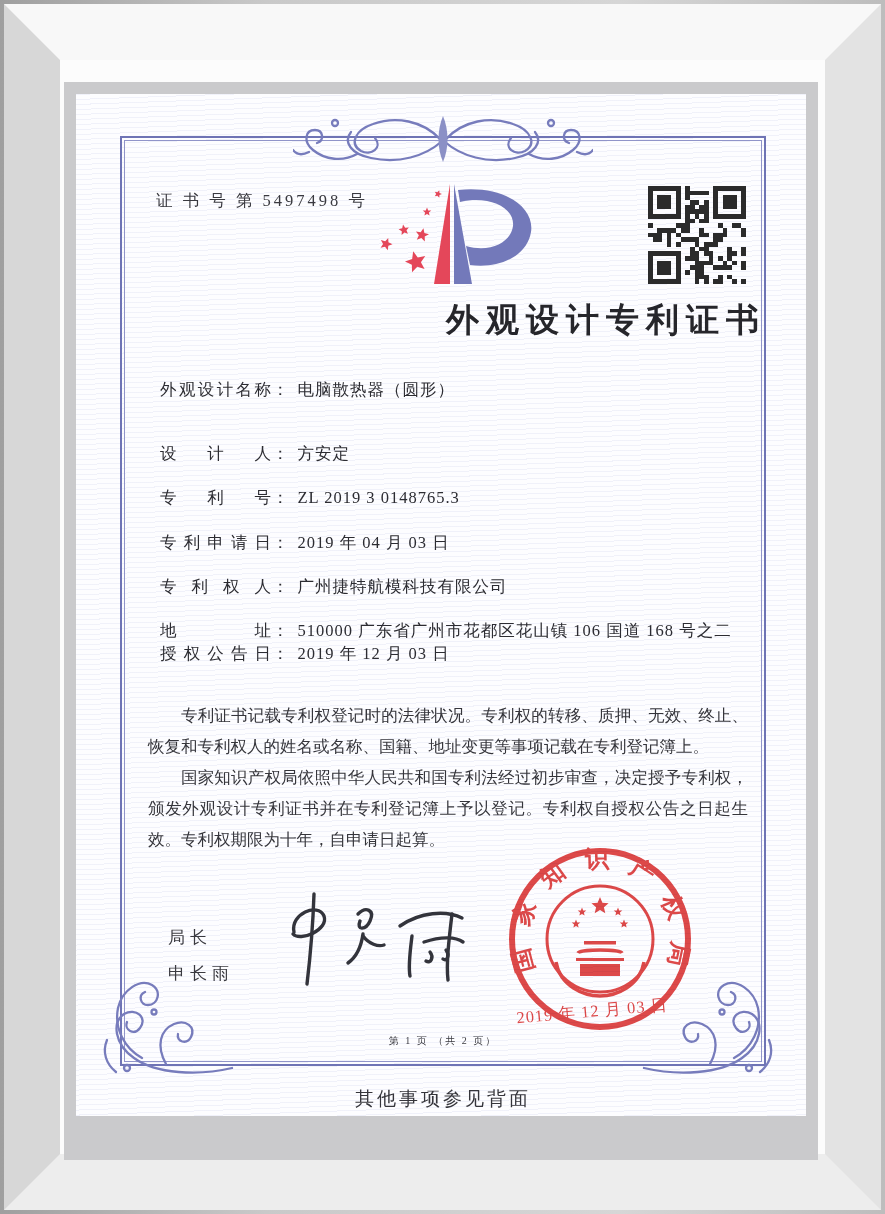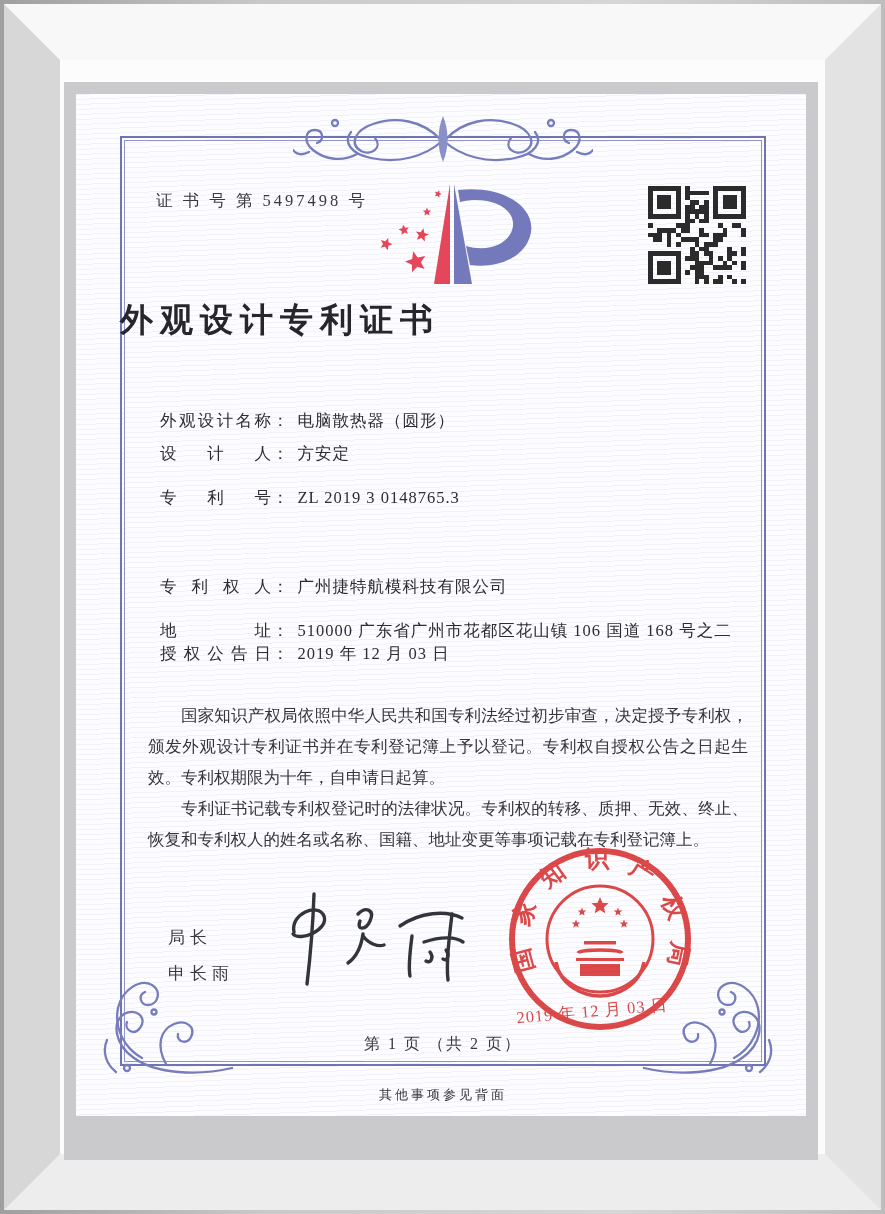--- a/index.html
+++ b/index.html
@@ -27,21 +27,21 @@
 
   .orn { position:absolute; pointer-events:none; }
   .orn svg { display:block; }
   .orn path, .orn circle { fill:none; stroke:#777cbc; stroke-width:2.3; stroke-linecap:round; }
   .orn .fil { fill:#8b90c6; stroke:none; }
 
   .abs { position:absolute; }
 
   .cert-no { left:80px; top:96px; font-size:16.5px; letter-spacing:3px; color:#3a3a40; }
 
-  .title { left:44px; top:204px; width:646px; text-align:left;
+  .title { left:44px; top:204px; width:646px; text-align:right;
            font-size:33px; font-weight:bold; letter-spacing:7px; color:#26262b; }
 
   .row { left:84px; font-size:16.5px; letter-spacing:1px; white-space:nowrap; color:#2c2c32; }
   .row .lbl { display:inline-block; width:112px; text-align:justify; text-align-last:justify; vertical-align:top; }
   .row .colon { display:inline-block; margin-right:8px; }
   .row .lbl2 { display:inline-block; }
 
   .grant-no { position:absolute; left:310px; top:0; white-space:nowrap; }
 
   .paras { left:72px; top:606px; width:600px; font-size:16.5px; line-height:31px;
@@ -51,23 +51,23 @@
   .signer { left:92px; font-size:17px; letter-spacing:5px; color:#3a3a40; }
 
   .signature { left:190px; top:790px; }
   .signature path { fill:none; stroke:#33343c; stroke-width:3.4; stroke-linecap:round; stroke-linejoin:round; }
 
   .seal { left:424px; top:750px; mix-blend-mode:multiply; opacity:.93; }
   .seal * { fill:#dd3b3b; }
   .seal .ln { fill:none; stroke:#dd3b3b; }
 
   .page-info { left:44px; top:940px; width:646px; text-align:center;
-               font-size:16px; letter-spacing:2px; color:#3a3a40; }
+               font-size:10px; letter-spacing:2px; color:#3a3a40; }
   .back-note { left:44px; top:992px; width:646px; text-align:center;
-               font-size:13px; letter-spacing:3px; color:#35353b; }
+               font-size:19px; letter-spacing:3px; color:#35353b; }
 
   .logo { left:288px; top:86px; }
   .qr   { left:572px; top:92px; }
 </style>
 </head>
 <body>
 
 <div class="photo">
   <div class="frame">
     <div class="frame-edge"></div>
@@ -345,43 +345,46 @@
             <rect x="12" y="20" width="1" height="1" fill="#2b2b2b"></rect>
             <rect x="14" y="20" width="1" height="1" fill="#2b2b2b"></rect>
             <rect x="15" y="20" width="1" height="1" fill="#2b2b2b"></rect>
             <rect x="18" y="20" width="1" height="1" fill="#2b2b2b"></rect>
             <rect x="20" y="20" width="1" height="1" fill="#2b2b2b"></rect>
           </svg>
       </div>
 
       <div class="abs title">外观设计专利证书</div>
 
-      <div class="abs row" style="top:316px">
+      <div class="abs row" style="top:285px">
         <span class="lbl">外观设计名称</span><span class="colon">：</span><span class="val">电脑散热器（圆形）</span>
       </div>
       <div class="abs row" style="top:349px">
         <span class="lbl">设计人</span><span class="colon">：</span><span class="val">方安定</span>
       </div>
       <div class="abs row" style="top:393px">
         <span class="lbl">专利号</span><span class="colon">：</span><span class="val">ZL 2019 3 0148765.3</span>
       </div>
+      <div class="abs row" style="top:438px">
+        <span class="lbl">专利申请日</span><span class="colon">：</span><span class="val">2019 年 04 月 03 日</span>
+      </div>
       <div class="abs row" style="top:482px">
         <span class="lbl">专利权人</span><span class="colon">：</span><span class="val">广州捷特航模科技有限公司</span>
       </div>
       <div class="abs row" style="top:526px">
         <span class="lbl">地址</span><span class="colon">：</span><span class="val">510000 广东省广州市花都区花山镇 106 国道 168 号之二</span>
       </div>
 
       <div class="abs row" style="top:549px">
         <span class="lbl">授权公告日</span><span class="colon">：</span><span class="val">2019 年 12 月 03 日</span>
       </div>
 
       <div class="abs paras">
+        <p>专利证书记载专利权登记时的法律状况。专利权的转移、质押、无效、终止、恢复和专利权人的姓名或名称、国籍、地址变更等事项记载在专利登记簿上。</p>
         <p>国家知识产权局依照中华人民共和国专利法经过初步审查，决定授予专利权，颁发外观设计专利证书并在专利登记簿上予以登记。专利权自授权公告之日起生效。专利权期限为十年，自申请日起算。</p>
-        <p>专利证书记载专利权登记时的法律状况。专利权的转移、质押、无效、终止、恢复和专利权人的姓名或名称、国籍、地址变更等事项记载在专利登记簿上。</p>
       </div>
 
       <div class="abs signer" style="top:832px">局长</div>
       <div class="abs signer" style="top:868px">申长雨</div>
 
       <div class="abs signature">
         <svg width="210" height="105" viewBox="0 0 210 105">
           <path d="M28,48 C24,30 52,18 58,32 C63,46 34,58 27,50"></path>
           <path d="M48,10 C47,40 44,75 41,100"></path>
           <path d="M92,30 C100,22 109,26 104,37 C100,46 90,47 94,37"></path>

